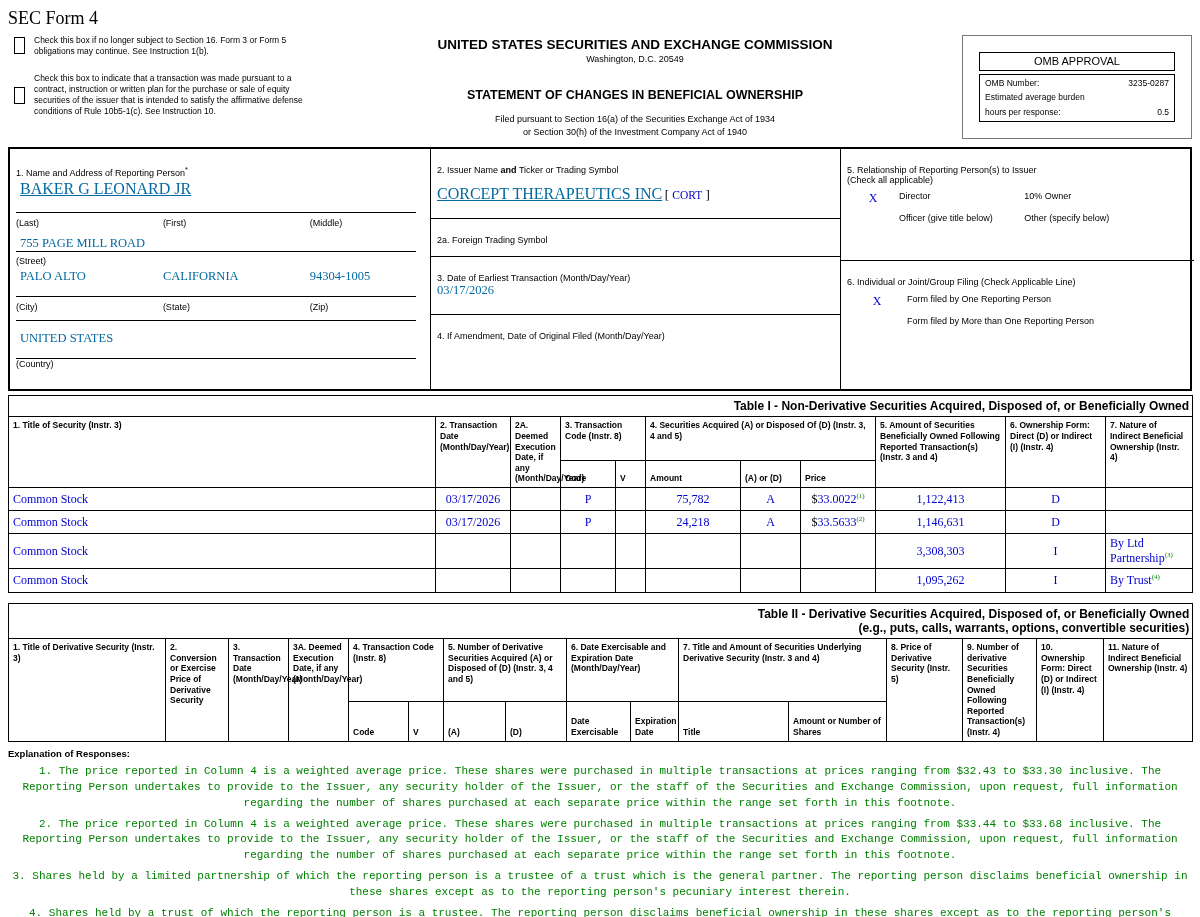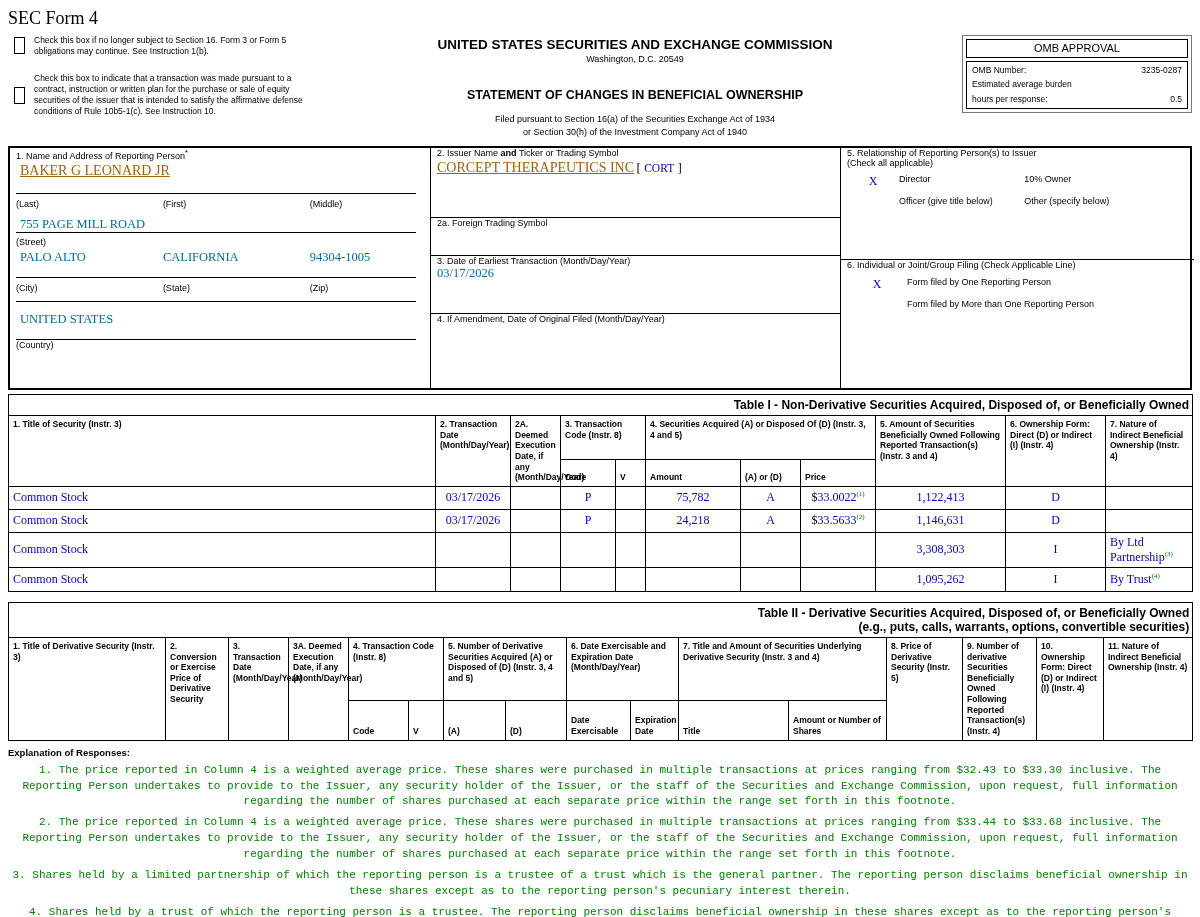--- a/index.html
+++ b/index.html
@@ -22,32 +22,32 @@
   .hdr-left { width:300px; flex:none; }
   .form4-title { text-align:center; font-weight:bold; font-size:15px; margin-bottom:32px; }
   .cb-row { display:flex; gap:9px; margin:0 0 16px 6px; font-size:8.5px; line-height:1.3; align-items:flex-start; }
   .cb-box { width:11px; height:17px; border:1.5px solid #000; flex:none; margin-top:2px; }
   .hdr-center { flex:1; text-align:center; padding-top:2px; }
   .commission-title { font-weight:bold; font-size:13.5px; }
   .washington { font-size:9px; margin-top:2px; }
   .statement-title { font-weight:bold; font-size:12.5px; margin-top:24px; }
   .filed { font-size:9px; margin-top:11px; line-height:1.4; }
   .hdr-right { width:230px; flex:none; }
-  .omb-box { border:1px solid #777; padding:3px; font-size:8.5px; }
+  .omb-box { border:1px solid #777; padding:16px; font-size:8.5px; }
   .omb-title-box { border:1px solid #000; text-align:center; font-size:11px; padding:2px 0 3px 0; }
   .omb-content { border:1px solid #000; margin-top:3px; padding:1px 5px 2px 5px; }
   .omb-line { display:flex; justify-content:space-between; line-height:1.7; }
 
   
   .info-grid { display:grid; grid-template-columns:420px 410px 354px; border:2px solid #000; margin-top:8px; }
   .info-col { font-size:9px; }
   .info-col + .info-col { border-left:1px solid #000; }
-  .pad { padding:0 6px; }
+  .pad { padding:16px 6px; }
   .rule { border-bottom:1px solid #000; margin-right:8px; }
-  .big-val { font-family:"Liberation Serif", serif; color:#a16207; font-size:14px; }
+  .big-val { font-family:"Liberation Serif", serif; color:#0369a1; font-size:16px; }
   .val { font-family:"Liberation Serif", serif; color:#0369a1; font-size:12.5px; }
   .thirds { display:grid; grid-template-columns:36% 36% 28%; }
   .sec2 { border-bottom:1px solid #000; }
   .c2-s1 { height:70px; } .c2-s2 { height:38px; } .c2-s3 { height:58px; } .c2-s4 { height:74px; border-bottom:none; }
   .c3-s1 { height:112px; } .c3-s2 { height:128px; border-bottom:none; }
   .rel-grid { display:grid; grid-template-columns:52% 48%; margin-top:6px; row-gap:7px; }
   .rel-item { display:flex; }
   .rel-mark { width:52px; text-align:center; flex:none; }
   .mark { font-family:"Liberation Serif", serif; color:#0000cc; font-size:12px; }
   .file-item { display:flex; margin-top:7px; }
@@ -145,21 +145,21 @@
     </div>
     <div class="rule" style="margin-top:8px;"></div>
     <div class="val" style="margin:10px 0 0 4px;">UNITED STATES</div>
     <div class="rule" style="margin-top:12px;"></div>
     <div style="margin-top:0;">(Country)</div>
   </div>
 
   <div class="info-col">
     <div class="sec2 c2-s1 pad">
       <div><span>2. Issuer Name </span><b>and</b><span> Ticker or Trading Symbol</span></div>
-      <div style="margin-top:2px;">
+      <div style="margin-top:10px;">
         <span class="big-val und">CORCEPT THERAPEUTICS INC</span>
         <span class="serif" style="font-size:13px;"> <span>[</span> <span class="blue" style="font-size:11.5px;">CORT</span> <span>]</span></span>
       </div>
     </div>
     <div class="sec2 c2-s2 pad">
       <div>2a. Foreign Trading Symbol</div>
     </div>
     <div class="sec2 c2-s3 pad">
       <div>3. Date of Earliest Transaction (Month/Day/Year)</div>
       <div class="val">03/17/2026</div>

